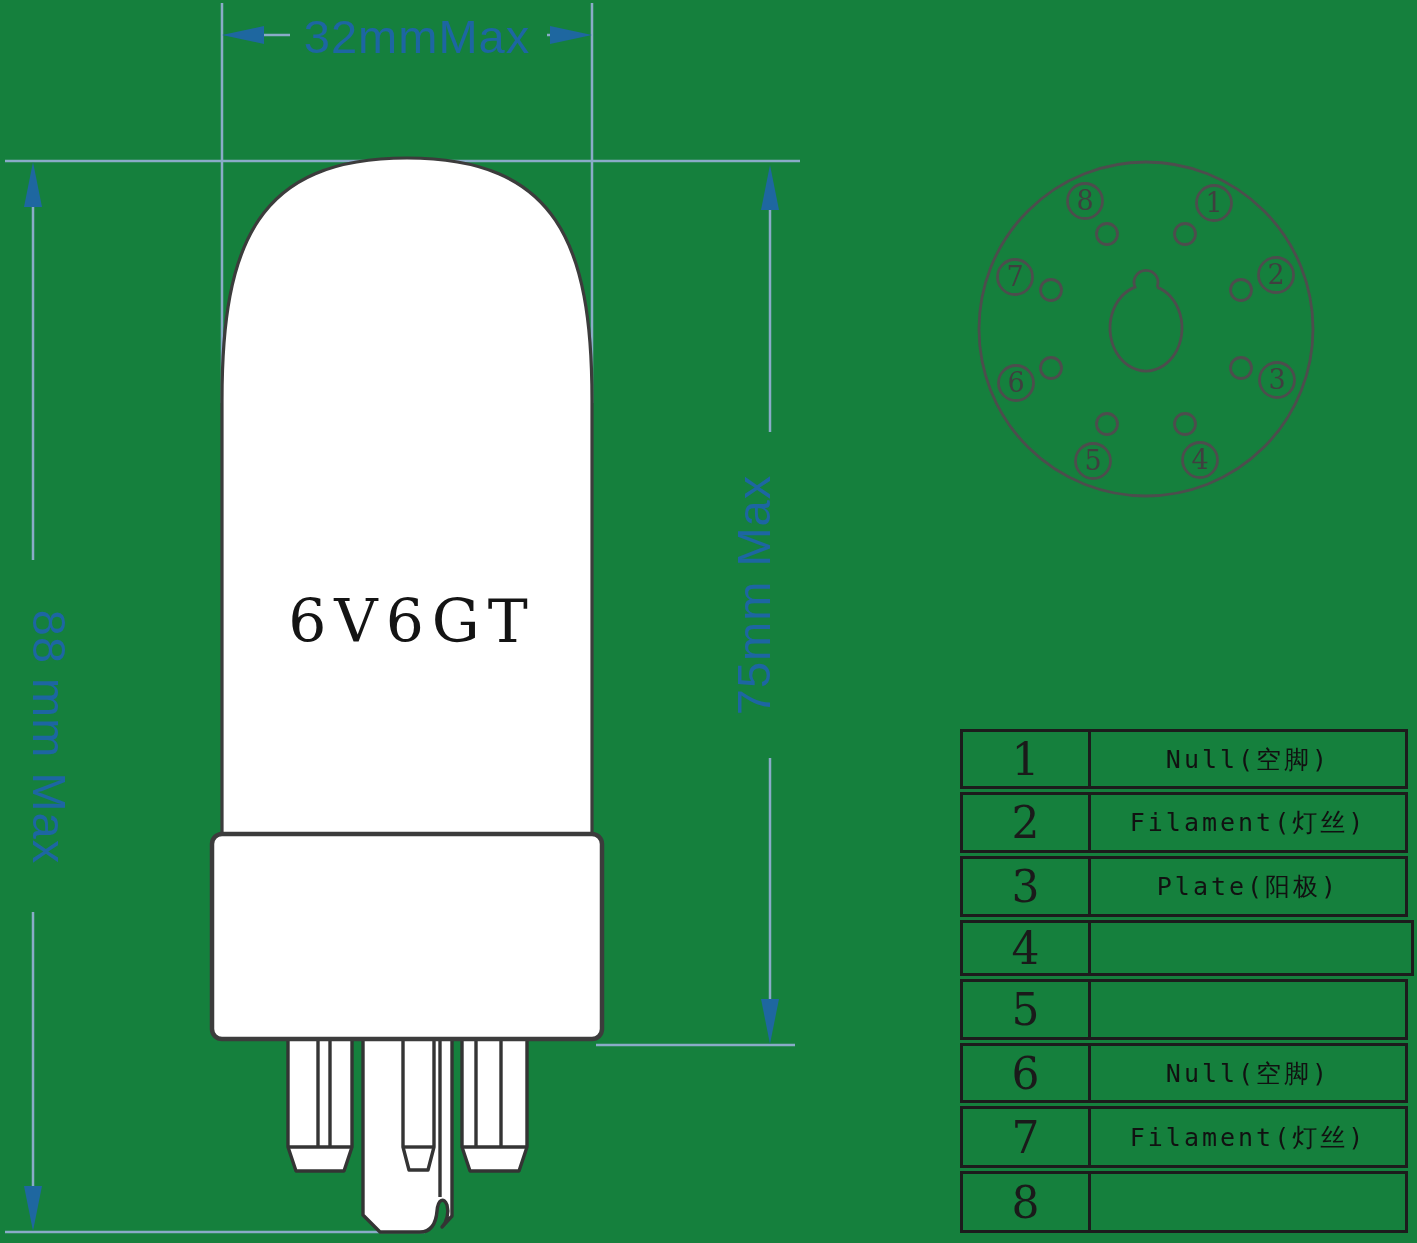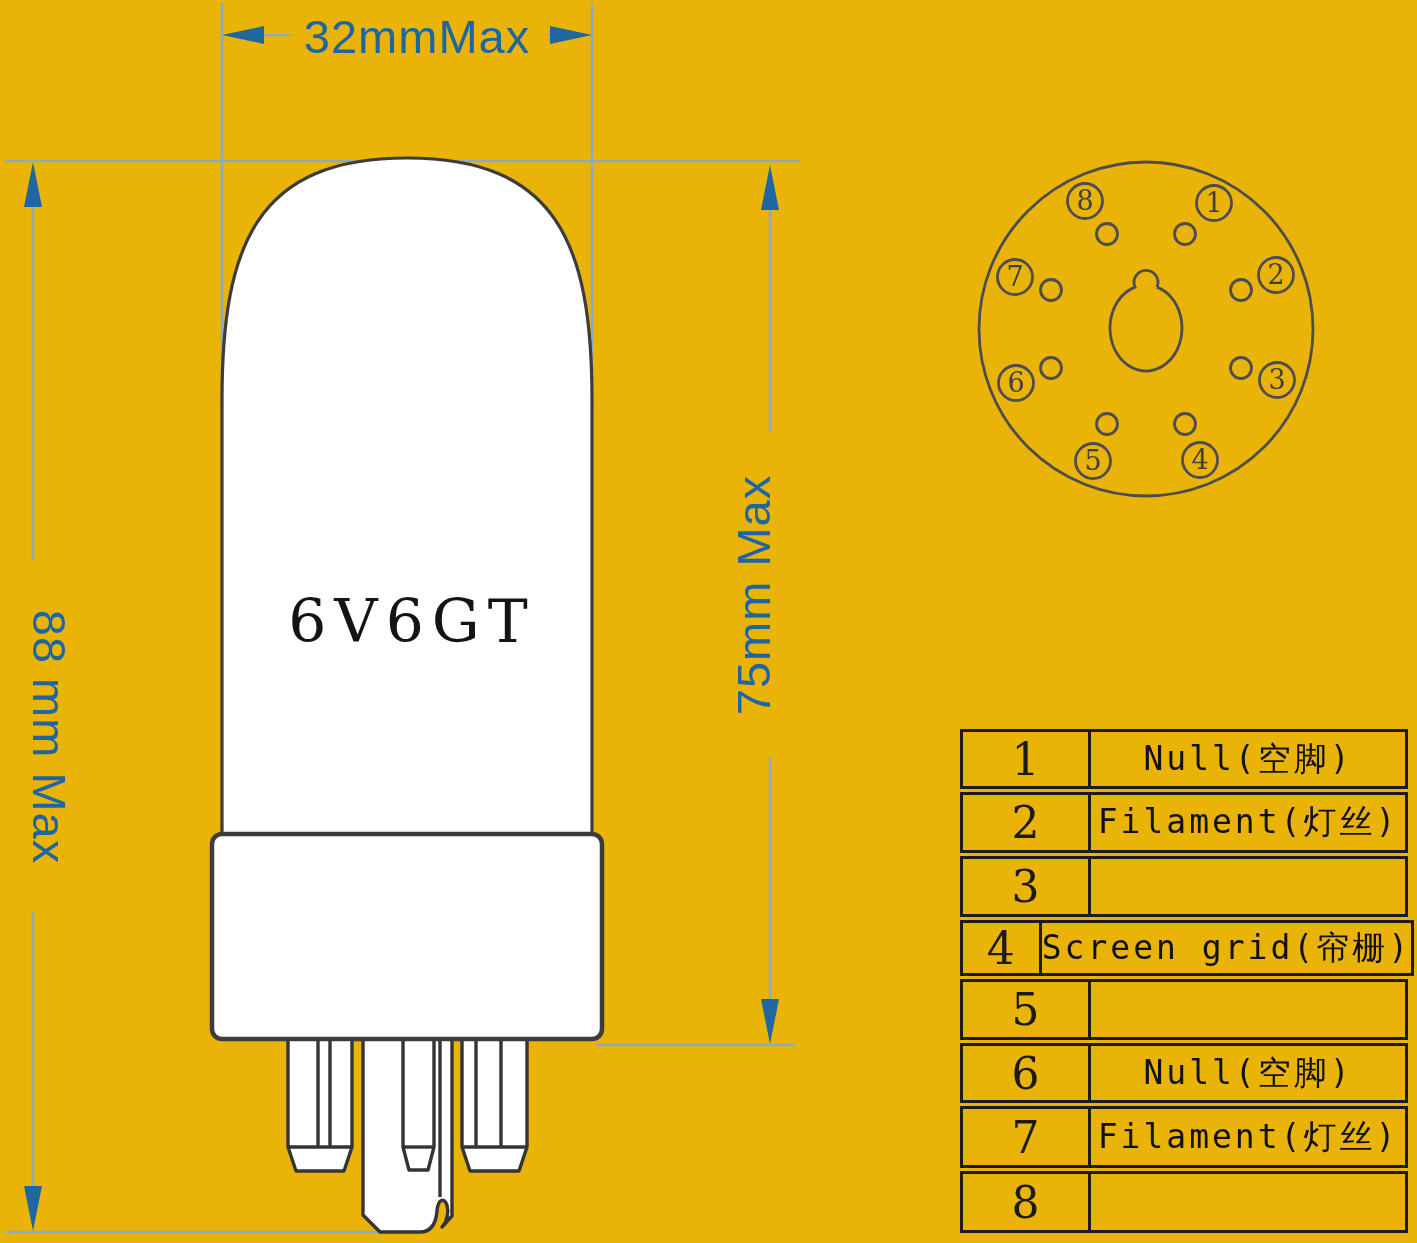--- a/index.html
+++ b/index.html
@@ -1,27 +1,27 @@
 <!DOCTYPE html>
 <html><head>
 <meta charset="utf-8">
 <style>
   html,body{margin:0;padding:0;background:#ffffff;}
-  #canvas{position:relative;width:1417px;height:1243px;background:#eab308;overflow:hidden;
+  #canvas{position:relative;width:1417px;height:1243px;background:#15803d;overflow:hidden;
           font-family:"Liberation Sans",sans-serif;}
   svg{position:absolute;left:0;top:0;}
   .dimtext{fill:#1d66a2;font-family:"Liberation Sans",sans-serif;font-size:47px;font-weight:500;letter-spacing:1px;}
   .tubelabel{fill:#141414;font-family:"DejaVu Serif",serif;font-size:60px;letter-spacing:8px;}
   .pin-num-svg{fill:#3f3f3f;font-family:"DejaVu Serif",serif;font-size:27px;}
   
   .trow{position:absolute;box-sizing:border-box;border:3px solid #1c1c1c;display:flex;background:transparent;}
   .tcell-pin{width:125px;border-right:3px solid #1c1c1c;display:flex;align-items:center;justify-content:center;
              font-family:"DejaVu Serif",serif;font-size:44px;color:#1a1a1a;}
   .tcell-fn{flex:1;display:flex;align-items:center;justify-content:center;
-            font-family:"DejaVu Sans Mono",monospace;font-size:33px;color:#111;
+            font-family:"DejaVu Sans Mono",monospace;font-size:25px;color:#111;
             letter-spacing:3px;white-space:nowrap;overflow:visible;}
 </style>
 </head>
 <body>
 
 <div id="canvas">
 
   <svg width="1417" height="1243" viewBox="0 0 1417 1243">
 
     <g stroke="#8aabc8" stroke-width="2.5" fill="none">
@@ -138,24 +138,24 @@
     <div class="trow" style="left:960px;top:729px;width:448px;height:60px;">
       <div class="tcell-pin">1</div>
       <div class="tcell-fn">Null(空脚)</div>
     </div>
     <div class="trow" style="left:960px;top:792px;width:448px;height:61px;">
       <div class="tcell-pin">2</div>
       <div class="tcell-fn">Filament(灯丝)</div>
     </div>
     <div class="trow" style="left:960px;top:856px;width:448px;height:61px;">
       <div class="tcell-pin">3</div>
+      <div class="tcell-fn">Plate(阳极)</div>
     </div>
     <div class="trow" style="left:960px;top:920px;width:454px;height:56px;">
       <div class="tcell-pin">4</div>
-      <div class="tcell-fn">Screen grid(帘栅)</div>
     </div>
     <div class="trow" style="left:960px;top:979px;width:448px;height:61px;">
       <div class="tcell-pin">5</div>
     </div>
     <div class="trow" style="left:960px;top:1043px;width:448px;height:60px;">
       <div class="tcell-pin">6</div>
       <div class="tcell-fn">Null(空脚)</div>
     </div>
     <div class="trow" style="left:960px;top:1106px;width:448px;height:62px;">
       <div class="tcell-pin">7</div>

